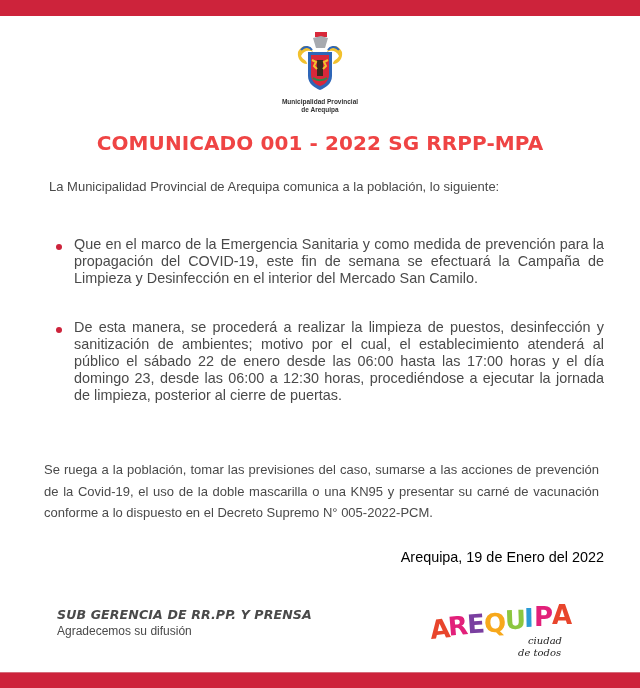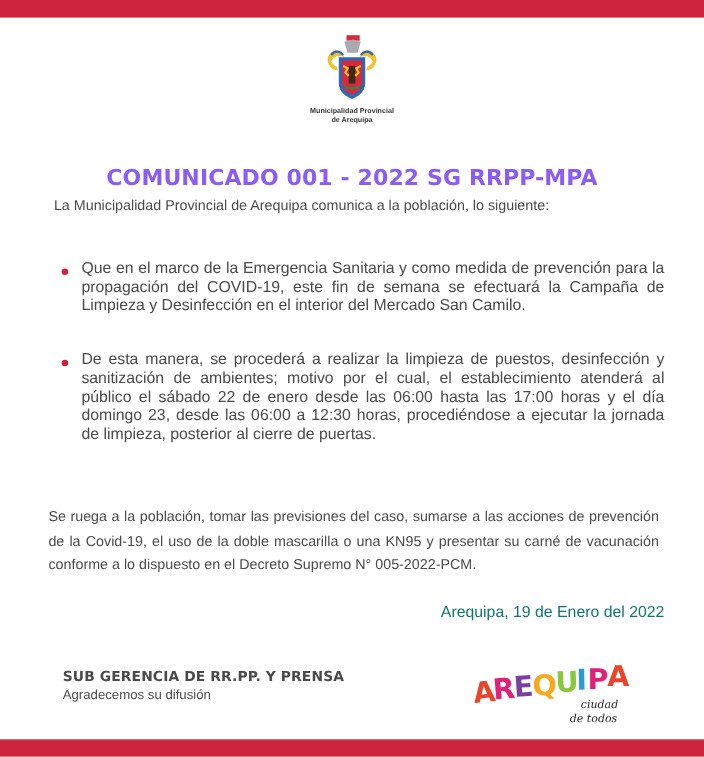--- a/index.html
+++ b/index.html
@@ -8,34 +8,34 @@
 
     .bar { position: absolute; left: 0; width: 640px; background: #cd233b; }
     .bar.top { top: 0; height: 16px; }
     .bar.bottom { top: 672px; height: 16px; border-top: 1px solid #d66c7a; }
 
     .crest-wrap { position: absolute; left: 270px; top: 30px; width: 100px; text-align: center; }
     .crest { display: block; margin: 0 auto; width: 50px; height: 64px; }
     .crest-label { font-family: "Liberation Sans", sans-serif; font-weight: bold; font-size: 6.5px; color: #333; line-height: 8px; margin-top: 4px; }
 
     .title { position: absolute; left: 0; top: 131px; width: 640px; text-align: center;
-      font-family: "DejaVu Sans", sans-serif; font-weight: bold; font-size: 20px; color: #8b5cf6; letter-spacing: 0.1px; margin-top: 18px; }
+      font-family: "DejaVu Sans", sans-serif; font-weight: bold; font-size: 20px; color: #ef4444; letter-spacing: 0.1px; }
 
     .text { position: absolute; font-size: 13px; line-height: 21.5px; text-align: justify; color: #4a4a4a; }
     .intro { left: 49px; top: 176px; width: 555px; }
     .bullet-list { position: absolute; left: 56px; width: 548px; list-style: none; }
     .bullet-list li { position: relative; padding-left: 18px; font-size: 14.4px; line-height: 17px; text-align: justify; }
     .bullet-list li .dot { position: absolute; left: 0; top: 8px; width: 6px; height: 6px; border-radius: 50%; background: #cd233b; }
     .b1 { top: 236px; }
     .b2 { top: 319px; }
     .closing { left: 44px; top: 459px; width: 555px; }
-    .date { position: absolute; right: 36px; top: 549px; font-size: 14.4px; color: #0f766e; }
+    .date { position: absolute; right: 36px; top: 549px; font-size: 14.4px; color: #000000; }
 
     .sig { position: absolute; left: 57px; top: 607px; }
-    .sig-title { font-family: "DejaVu Sans", sans-serif; font-weight: bold; font-size: 12.6px; color: #4a4a4a; letter-spacing: 0.1px; }
+    .sig-title { font-family: "DejaVu Sans", sans-serif; font-weight: bold; font-size: 12.6px; color: #4a4a4a; letter-spacing: 0.1px; font-style: italic; }
     .sig-sub { font-size: 12px; color: #4a4a4a; margin-top: 2px; }
 
     .brand { position: absolute; left: 430px; top: 598px; width: 145px; height: 62px; }
   </style>
 </head>
 <body>
 
 <div class="bar top"></div>
 
 <div class="crest-wrap">

